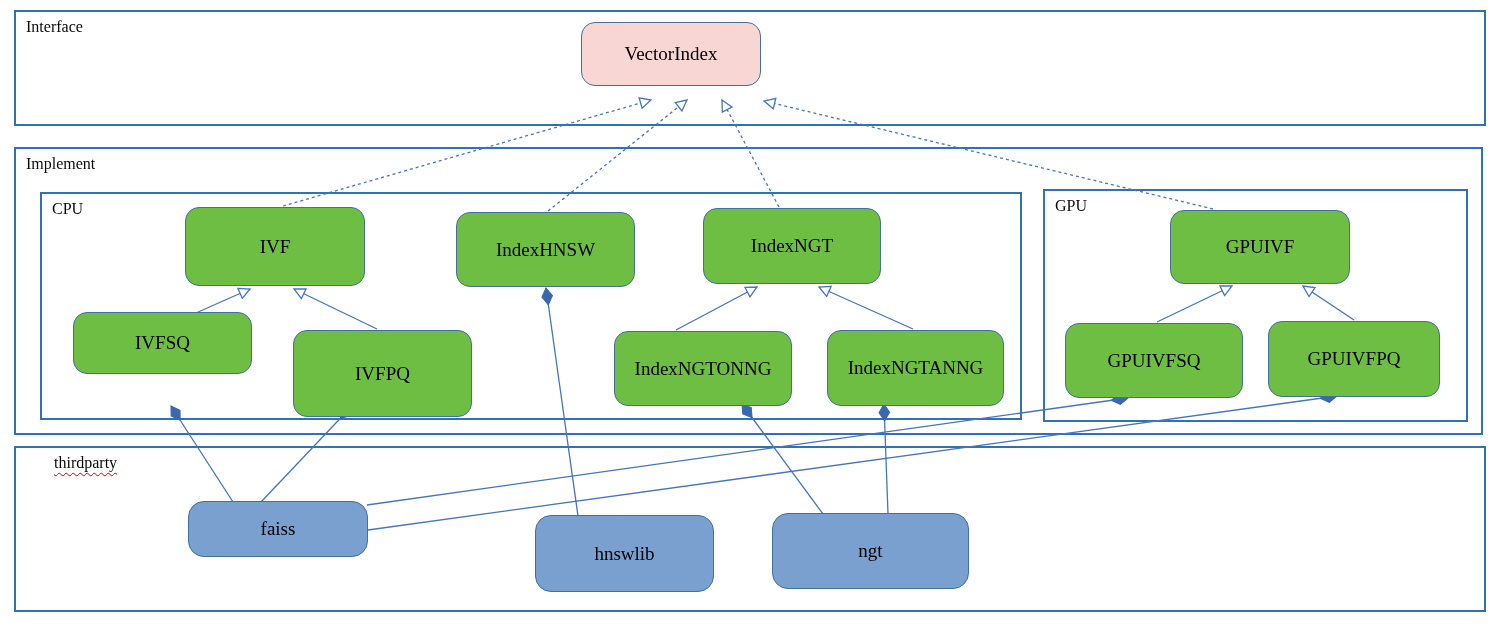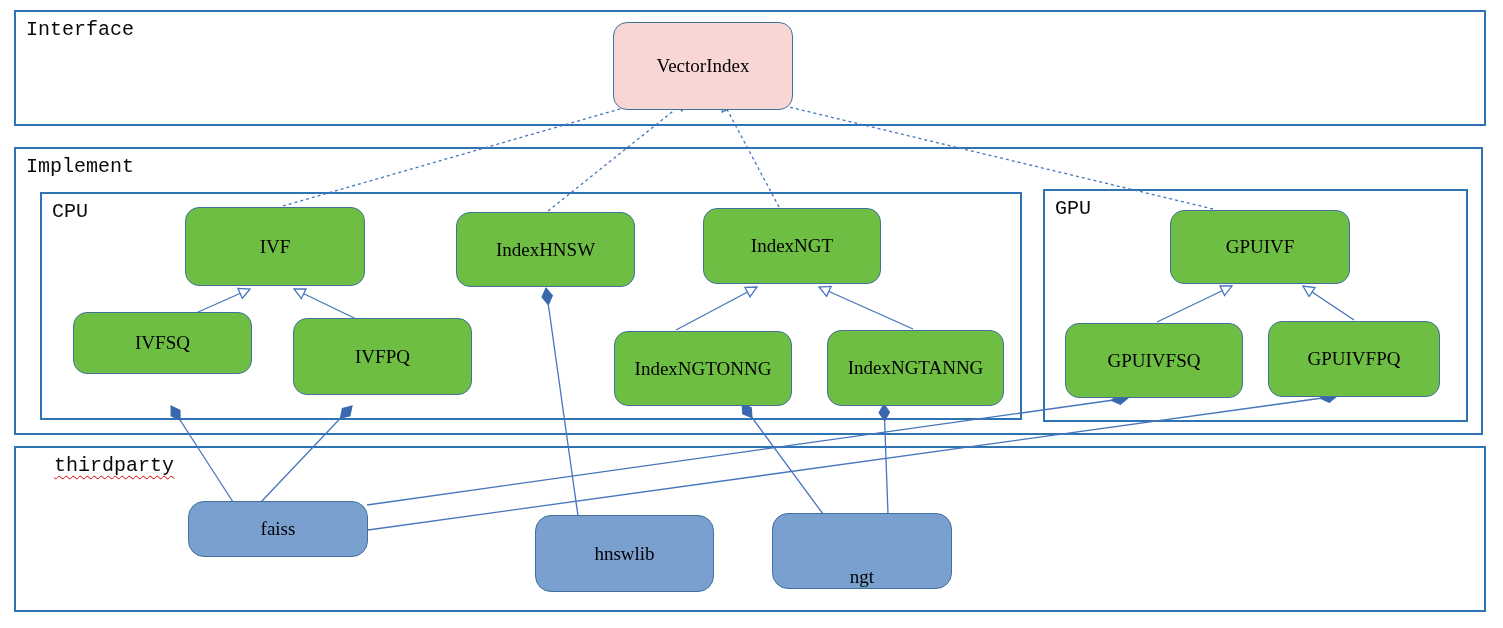--- a/index.html
+++ b/index.html
@@ -14,23 +14,23 @@
   .group {
     position: absolute;
     border: 2px solid #2e74b5;
     background: transparent;
     box-sizing: border-box;
   }
   .group-label {
     position: absolute;
     top: 6px;
     left: 10px;
-    font-size: 20px;
+    font-size: 16px;
     color: #0a0a0a;
-    font-family: Liberation Mono, monospace;
+    font-family: Liberation Serif, serif;
     white-space: nowrap;
   }
   .group-label.misspelled {
     text-decoration: underline;
     text-decoration-style: wavy;
     text-decoration-color: #d40000;
     text-decoration-thickness: 1px;
     text-underline-offset: 4px;
     margin-left: 28px;
   }
@@ -107,21 +107,21 @@
 
     <line x1="546" y1="288" x2="578" y2="516" marker-start="url(#dia)"></line>
     <line x1="171" y1="406" x2="233" y2="502" marker-start="url(#dia)"></line>
     <line x1="352" y1="406" x2="261" y2="502" marker-start="url(#dia)"></line>
     <line x1="742" y1="404" x2="823" y2="514" marker-start="url(#dia)"></line>
     <line x1="884" y1="404" x2="888" y2="514" marker-start="url(#dia)"></line>
     <line x1="1128" y1="398" x2="367" y2="505" marker-start="url(#dia)"></line>
     <line x1="1337" y1="396" x2="368" y2="530" marker-start="url(#dia)"></line>
   </svg>
 
-  <div class="node pink" style="left:613px; top:22px; width:180px; height:88px;">
+  <div class="node pink" style="left:581px; top:22px; width:180px; height:64px;">
     <span>VectorIndex</span>
   </div>
 
   <div class="node green" style="left:185px; top:207px; width:180px; height:79px;">
     <span>IVF</span>
   </div>
 
   <div class="node green" style="left:456px; top:212px; width:179px; height:75px;">
     <span>IndexHNSW</span>
   </div>
@@ -131,21 +131,21 @@
   </div>
 
   <div class="node green" style="left:1170px; top:210px; width:180px; height:74px;">
     <span>GPUIVF</span>
   </div>
 
   <div class="node green" style="left:73px; top:312px; width:179px; height:62px;">
     <span>IVFSQ</span>
   </div>
 
-  <div class="node green" style="left:293px; top:318px; width:179px; height:77px;">
+  <div class="node green" style="left:293px; top:330px; width:179px; height:87px;">
     <span>IVFPQ</span>
   </div>
 
   <div class="node green" style="left:614px; top:331px; width:178px; height:75px;">
     <span>IndexNGTONNG</span>
   </div>
 
   <div class="node green" style="left:827px; top:330px; width:177px; height:76px;">
     <span>IndexNGTANNG</span>
   </div>
@@ -159,17 +159,17 @@
   </div>
 
   <div class="node blue" style="left:188px; top:501px; width:180px; height:56px;">
     <span>faiss</span>
   </div>
 
   <div class="node blue" style="left:487px; top:515px; width:179px; height:77px;margin-left:48px;">
     <span>hnswlib</span>
   </div>
 
-  <div class="node blue" style="left:772px; top:513px; width:180px; height:76px;align-items:flex-end;">
+  <div class="node blue" style="left:772px; top:513px; width:197px; height:76px;">
     <span>ngt</span>
   </div>
 
 </div>
 
 </body></html>

